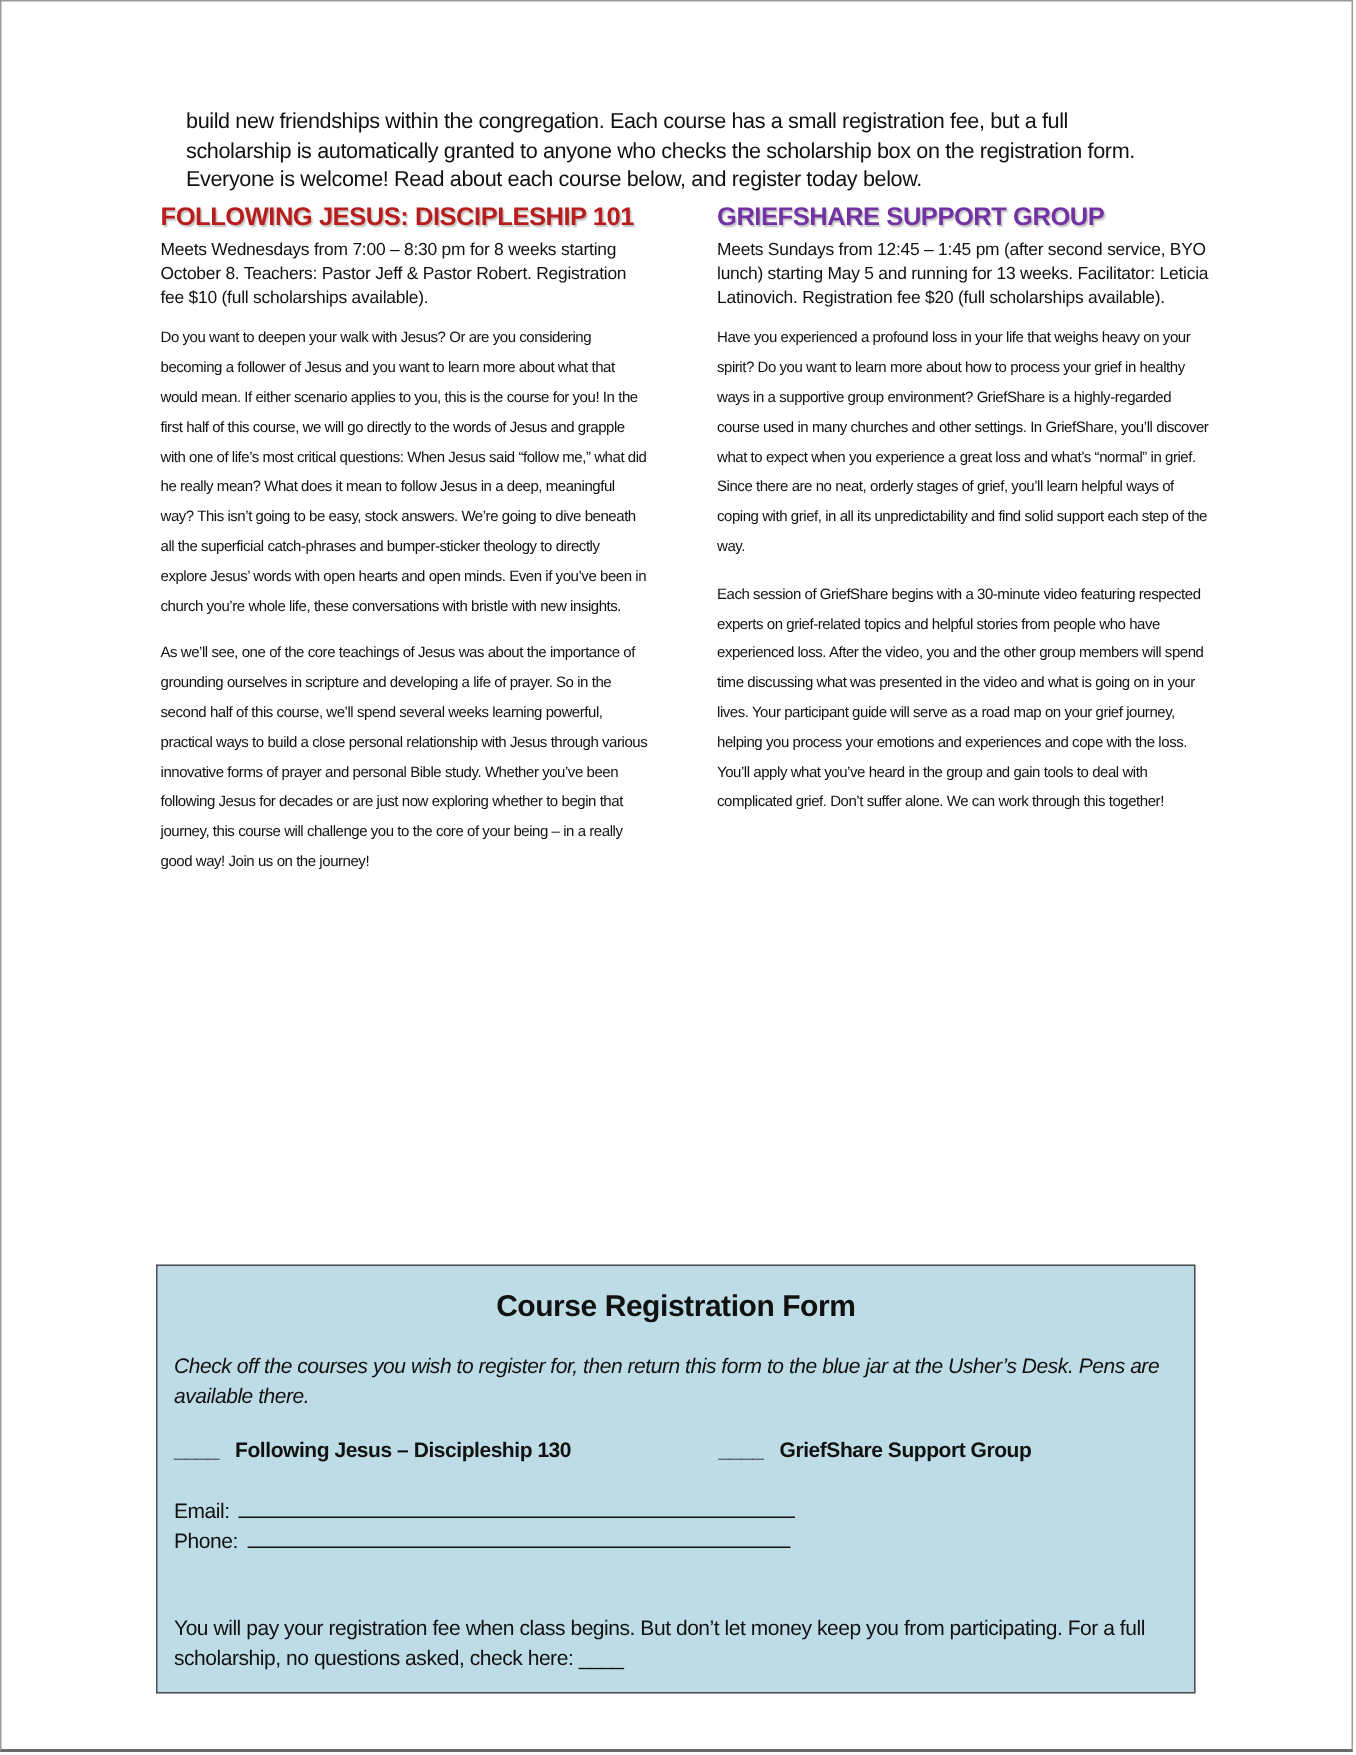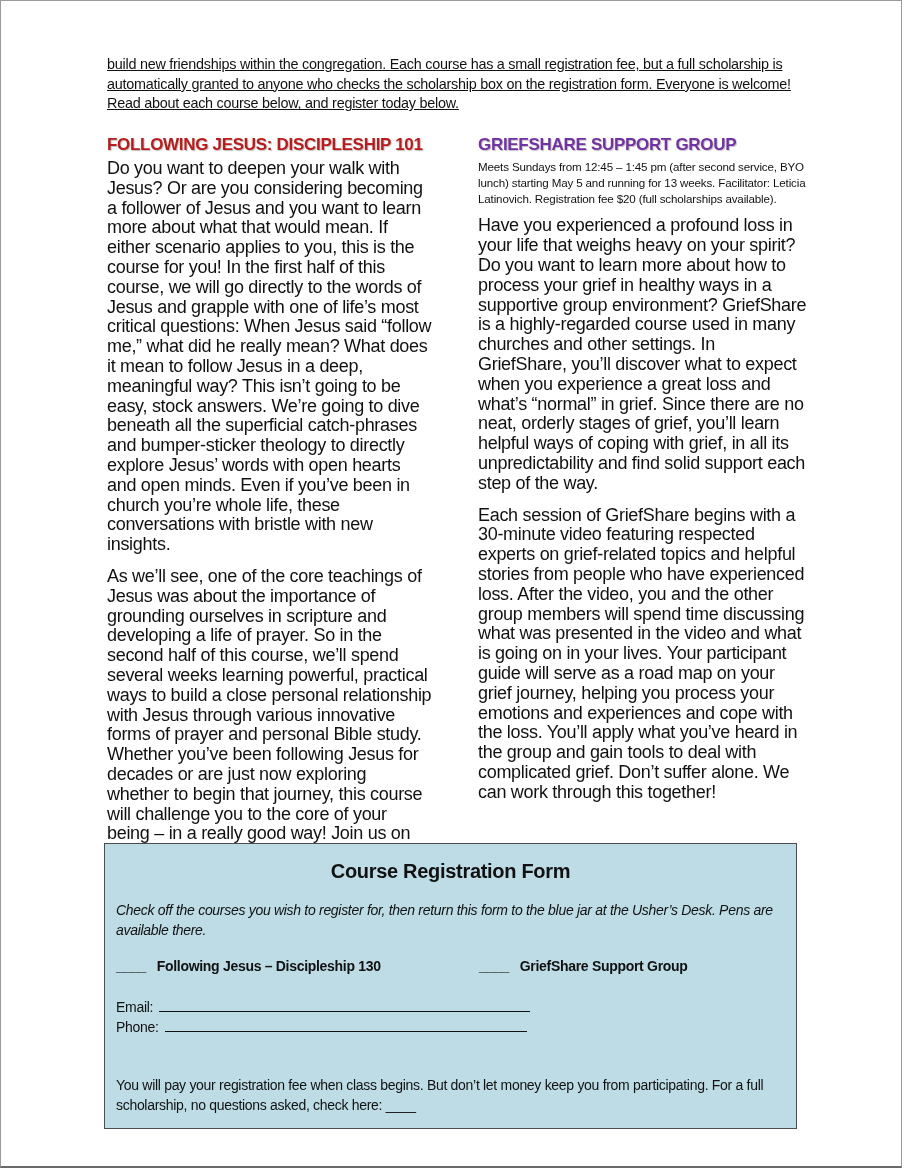--- a/index.html
+++ b/index.html
@@ -9,33 +9,33 @@
     position: relative; overflow: hidden;
   }
   .page-frame {
     position: absolute; left: 0; top: 0; width: 902px; height: 1168px;
     border: 1px solid #9a9a9a; border-bottom: 2px solid #6a6a6a; box-sizing: border-box;
   }
   .intro {
     position: absolute; left: 107px; top: 55px; width: 690px;
     font-size: 14.4px; line-height: 19.7px; letter-spacing: -0.25px;
   }
-  .intro p { margin: 0; text-decoration: underline; }
+  .intro p { margin: 17px; }
   .col { position: absolute; top: 135px; width: 325px; }
   .col-left { left: 107px; }
   .col-right { left: 478px; width: 330px; }
   .course-title {
     font-weight: bold; font-size: 17px; letter-spacing: -0.3px; margin: 0 0 4px 0;
     text-shadow: 1px 1px 1px rgba(0,0,0,0.25);
   }
   .meta {
     font-size: 11.6px; line-height: 15.8px; margin: 0 0 10px 0; letter-spacing: -0.15px;
   }
   .body-p {
-    font-size: 18px; line-height: 19.8px; margin: 0 0 12px 0; letter-spacing: -0.3px;
+    font-size: 10px; line-height: 19.8px; margin: 0 0 12px 0; letter-spacing: -0.3px;
   }
   .form-box {
     position: absolute; left: 104px; top: 843px; width: 693px; height: 286px;
     background: #bddce6; border: 1.5px solid #4a4e52; box-sizing: border-box; padding-left: 36px;
   }
   .form-title {
     position: absolute; left: 0; right: 0; top: 16px; text-align: center;
     font-weight: bold; font-size: 20px; letter-spacing: -0.3px;
   }
   .form-instr {
@@ -60,20 +60,21 @@
 <body>
 
 <div class="page-frame"></div>
 
 <div class="intro">
   <p>build new friendships within the congregation.  Each course has a small registration fee, but a full scholarship is automatically granted to anyone who checks the scholarship box on the registration form.  Everyone is welcome!  Read about each course below, and register today below.</p>
 </div>
 
 <div class="col col-left">
   <h2 class="course-title" id="t0" style="color: #b91c1c;">FOLLOWING JESUS: DISCIPLESHIP 101</h2>
+  <p class="meta">Meets Wednesdays from 7:00 – 8:30 pm for 8 weeks starting October 8.  Teachers: Pastor Jeff &amp; Pastor Robert.  Registration fee $10 (full scholarships available).</p>
   <p class="body-p">Do you want to deepen your walk with Jesus?  Or are you considering becoming a follower of Jesus and you want to learn more about what that would mean.  If either scenario applies to you, this is the course for you!  In the first half of this course, we will go directly to the words of Jesus and grapple with one of life’s most critical questions: When Jesus said “follow me,” what did he really mean?  What does it mean to follow Jesus in a deep, meaningful way?  This isn’t going to be easy, stock answers.  We’re going to dive beneath all the superficial catch-phrases and bumper-sticker theology to directly explore Jesus’ words with open hearts and open minds.  Even if you’ve been in church you’re whole life, these conversations with bristle with new insights.</p>
   <p class="body-p">As we’ll see, one of the core teachings of Jesus was about the importance of grounding ourselves in scripture and developing a life of prayer.  So in the second half of this course, we’ll spend several weeks learning powerful, practical ways to build a close personal relationship with Jesus through various innovative forms of prayer and personal Bible study.  Whether you’ve been following Jesus for decades or are just now exploring whether to begin that journey, this course will challenge you to the core of your being – in a really good way!  Join us on the journey!</p>
 </div>
 
 <div class="col col-right">
   <h2 class="course-title" id="t1" style="color: rgb(115, 50, 163);">GRIEFSHARE SUPPORT GROUP</h2>
   <p class="meta">Meets Sundays from 12:45 – 1:45 pm (after second service, BYO lunch) starting May 5 and running for 13 weeks.  Facilitator: Leticia Latinovich.  Registration fee $20 (full scholarships available).</p>
   <p class="body-p">Have you experienced a profound loss in your life that weighs heavy on your spirit?  Do you want to learn more about how to process your grief in healthy ways in a supportive group environment?  GriefShare is a highly-regarded course used in many churches and other settings.  In GriefShare, you’ll discover what to expect when you experience a great loss and what’s “normal” in grief.  Since there are no neat, orderly stages of grief, you’ll learn helpful ways of coping with grief, in all its unpredictability and find solid support each step of the way.</p>
   <p class="body-p">Each session of GriefShare begins with a 30-minute video featuring respected experts on grief-related topics and helpful stories from people who have experienced loss.  After the video, you and the other group members will spend time discussing what was presented in the video and what is going on in your lives.  Your participant guide will serve as a road map on your grief journey, helping you process your emotions and experiences and cope with the loss.  You’ll apply what you’ve heard in the group and gain tools to deal with complicated grief.  Don’t suffer alone.  We can work through this together!</p>
 </div>

